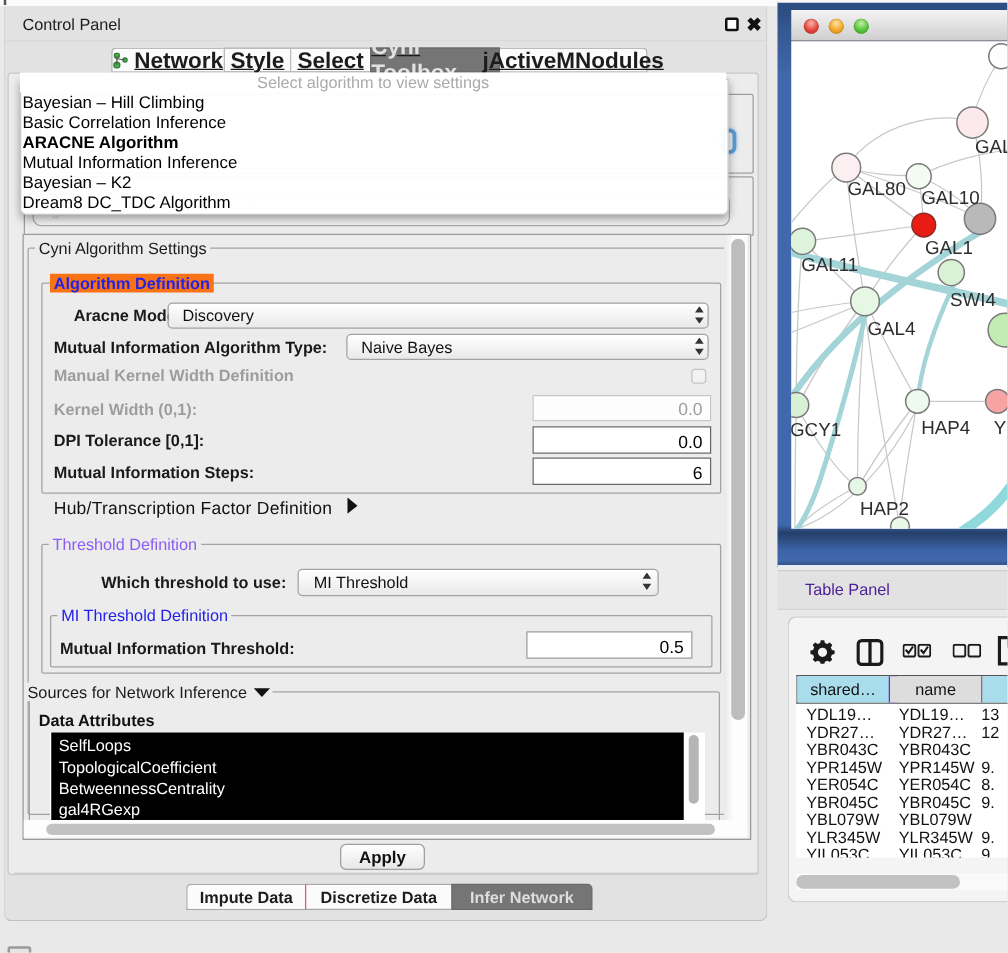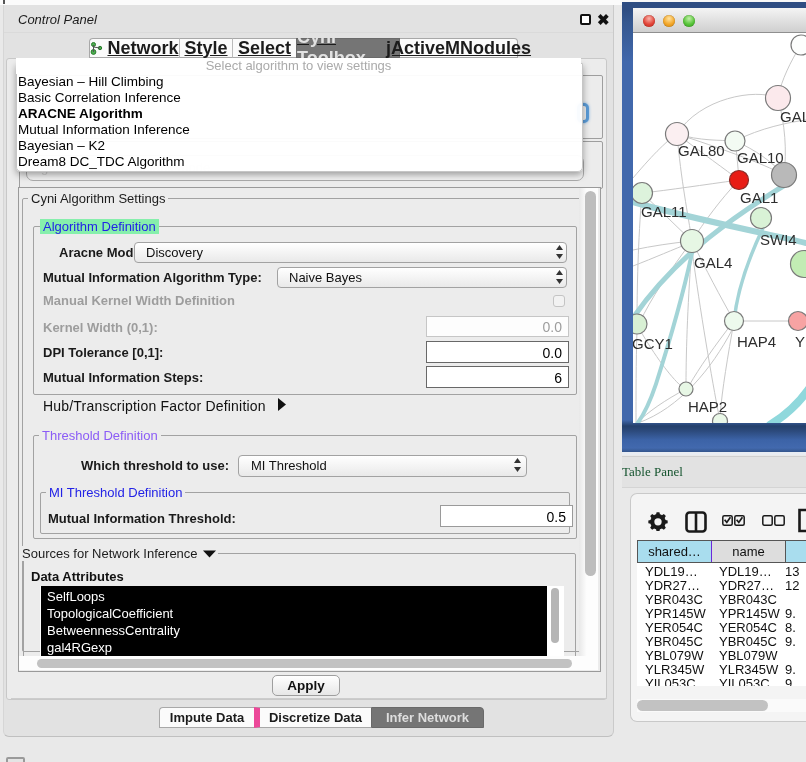--- a/index.html
+++ b/index.html
@@ -7,21 +7,21 @@
   .abs{position:absolute;}
   .b{font-weight:bold;}
 </style>
 </head>
 <body>
 
 <div class="abs" style="left:0;top:0;width:622px;height:5px;background:#fbfbfb;"></div>
 <div class="abs" style="left:3px;top:0;width:2px;height:4px;background:#555;"></div>
 
 <div class="abs" style="left:3px;top:5px;width:609px;height:731px;background:#e2e2e2;border-right:1px solid #cacaca;border-left:1px solid #d6d6d6;border-bottom:1px solid #c0c0c0;border-radius:0 0 6px 6px;">
-  <div class="abs" style="left:14px;top:7px;font-size:13px;color:#1c1c1c;font-style:italic;">Control Panel</div>
+  <div class="abs" style="left:14px;top:7px;font-size:13px;color:#1c1c1c;">Control Panel</div>
 
   <div class="abs" style="left:576px;top:9px;width:7px;height:7px;border:2px solid #111;border-radius:2px;background:#fff;"></div>
   <div class="abs" style="left:593px;top:6px;font-size:15px;color:#111;font-weight:bold;">✖</div>
   <div class="abs" style="left:0;top:27px;width:609px;height:1px;background:#dadada;"></div>
 
   <div class="abs" style="left:2px;top:53px;width:599px;height:640px;background:#ececec;border:1px solid #c8c8c8;border-radius:3px;"></div>
 
   <div class="abs" style="left:85px;top:33px;height:20px;display:flex;font-size:18px;font-weight:bold;color:#1c1c1c;text-decoration:underline;">
     <div style="box-sizing:border-box;width:90px;background:#fbfbfb;border:1px solid #a8a8a8;border-right:none;border-radius:4px 0 0 0;display:flex;align-items:center;justify-content:center;">
       <svg width="13" height="13" viewBox="0 0 13 13" style="margin-right:4px;">
@@ -41,21 +41,21 @@
   <div class="abs" style="left:573px;top:98px;width:6px;height:14px;border:3px solid #5b9bd6;border-radius:5px;background:#ececec;box-shadow:0 0 3px #7fb3e4;"></div>
   <div class="abs" style="left:15px;top:136px;width:582px;height:46px;border:1px solid #9e9e9e;border-radius:2px;"></div>
   <div class="abs" style="left:22px;top:150px;width:558px;height:26px;border:1px solid #ababab;border-radius:7px;background:#f2f2f2;font-size:13px;color:#d2d2d2;line-height:23px;padding-left:14px;box-sizing:border-box;">gal4 inferred on default mode</div>
 
   <div class="abs" style="left:14px;top:182px;width:581px;height:483px;border:1px solid #9a9a9a;background:#ececec;"></div>
 
   <div class="abs" style="left:18px;top:193px;width:560px;height:452px;border:1px solid #a2a2a2;border-radius:2px;"></div>
   <div class="abs" style="left:24px;top:186px;background:#ececec;padding:0 3px;font-size:13px;color:#1c1c1c;">Cyni Algorithm Settings</div>
 
   <div class="abs" style="left:29px;top:221px;width:542px;height:167px;border:1px solid #a2a2a2;border-radius:2px;"></div>
-  <div class="abs" style="left:36px;top:214px;background:#86efac;padding:0 3px;font-size:13px;color:#2222e6;">Algorithm Definition</div>
+  <div class="abs" style="left:36px;top:214px;background:#f97316;padding:0 3px;font-size:13px;color:#2222e6;font-weight:bold;">Algorithm Definition</div>
 
   <div class="abs b" style="left:39px;top:240px;font-size:13px;color:#1a1a1a;margin-left:16px;">Aracne Mode:</div>
   <div class="abs" style="left:130px;top:237px;width:431px;height:19px;background:linear-gradient(#ffffff,#e9e9e9);border:1px solid #a2a2a2;border-radius:4px;"></div>
   <div class="abs" style="left:142px;top:240px;font-size:13px;color:#111;">Discovery</div>
   <svg class="abs" style="left:551px;top:240px;" width="9" height="14" viewBox="0 0 9 14">
       <path d="M4.5 0 L8 5 L1 5 Z" fill="#333"></path>
       <path d="M4.5 14 L8 9 L1 9 Z" fill="#333"></path>
     </svg>
 
   <div class="abs b" style="left:39px;top:265px;font-size:13px;color:#1a1a1a;">Mutual Information Algorithm Type:</div>
@@ -90,44 +90,44 @@
   <div class="abs" style="left:234px;top:450px;width:287px;height:20px;background:linear-gradient(#ffffff,#e9e9e9);border:1px solid #a2a2a2;border-radius:4px;"></div>
   <div class="abs" style="left:247px;top:453px;font-size:13px;color:#111;">MI Threshold</div>
   <svg class="abs" style="left:509px;top:453px;" width="9" height="14" viewBox="0 0 9 14">
       <path d="M4.5 0 L8 5 L1 5 Z" fill="#333"></path>
       <path d="M4.5 14 L8 9 L1 9 Z" fill="#333"></path>
     </svg>
 
   <div class="abs" style="left:36px;top:487px;width:528px;height:40px;border:1px solid #a2a2a2;border-radius:2px;"></div>
   <div class="abs" style="left:42px;top:480px;background:#ececec;padding:0 3px;font-size:13px;color:#2222e6;">MI Threshold Definition</div>
   <div class="abs b" style="left:44px;top:506px;font-size:13px;color:#1a1a1a;">Mutual Information Threshold:</div>
-  <div class="abs" style="left:417px;top:500px;width:133px;height:22px;background:#fff;border:1px solid #9a9a9a;font-size:14px;color:#000;text-align:right;line-height:22px;padding-right:6px;box-sizing:border-box;margin-left:19px;">0.5</div>
+  <div class="abs" style="left:417px;top:500px;width:133px;height:22px;background:#fff;border:1px solid #9a9a9a;font-size:14px;color:#000;text-align:right;line-height:22px;padding-right:6px;box-sizing:border-box;">0.5</div>
 
   <div class="abs" style="left:19px;top:548px;width:551px;height:112px;border:1px solid #a2a2a2;border-radius:2px;"></div>
   <div class="abs" style="left:16px;top:541px;background:#ececec;padding:0 2px;font-size:13px;color:#1c1c1c;">Sources for Network Inference <svg width="13" height="8" viewBox="0 0 13 8" style="margin-left:2px;">
         <path d="M0 0.5 L13 0.5 L6.5 7.5 Z" fill="#111"></path>
       </svg></div>
   <div class="abs b" style="left:27px;top:564px;font-size:13px;color:#111;">Data Attributes</div>
 
   <div class="abs" style="left:36px;top:581px;width:524px;height:70px;background:#fff;"></div>
   <div class="abs" style="left:37px;top:581px;width:506px;height:70px;background:#000000;color:#fff;font-size:13px;line-height:17px;padding:2px 0 0 6px;box-sizing:border-box;">SelfLoops<br>TopologicalCoefficient<br>BetweennessCentrality<br>gal4RGexp</div>
   <div class="abs" style="left:547px;top:583px;width:8px;height:55px;background:#b5b5b5;border-radius:4px;"></div>
 
   <div class="abs" style="left:575px;top:183px;width:19px;height:468px;background:linear-gradient(90deg,#e8e8e8,#fdfdfd 40%,#fdfdfd);"></div>
   <div class="abs" style="left:581px;top:186px;width:11px;height:385px;background:#bdbdbd;border-radius:5.5px;"></div>
   <div class="abs" style="left:15px;top:651px;width:579px;height:14px;background:#fdfdfd;"></div>
   <div class="abs" style="left:33px;top:654px;width:535px;height:9px;background:#c2c2c2;border-radius:4.5px;"></div>
 
   <div class="abs" style="left:7px;top:693px;width:596px;height:1px;background:#cccccc;"></div>
 
   <div class="abs" style="left:268px;top:670px;width:66px;height:19px;background:linear-gradient(#ffffff,#e7e7e7);border:1px solid #9f9f9f;border-radius:5px;font-size:13.5px;font-weight:bold;color:#111;text-align:center;line-height:19px;">Apply</div>
 
-  <div class="abs" style="left:141px;top:702px;height:21px;display:flex;font-size:13px;font-weight:bold;color:#1c1c1c;padding-left:14px;">
+  <div class="abs" style="left:131px;top:702px;height:21px;display:flex;font-size:13px;font-weight:bold;color:#1c1c1c;padding-left:14px;">
     <div style="box-sizing:border-box;width:95px;background:#fbfbfb;border:1px solid #a8a8a8;border-right:none;border-radius:4px 0 0 0;display:flex;align-items:center;justify-content:center;">Impute Data</div>
-    <div style="box-sizing:border-box;width:117px;background:#fbfbfb;border-top:1px solid #a8a8a8;border-bottom:1px solid #a8a8a8;border-left:6px solid #ec4899;display:flex;align-items:center;justify-content:center;">Discretize Data</div>
+    <div style="box-sizing:border-box;width:117px;background:#fbfbfb;border-top:1px solid #a8a8a8;border-bottom:1px solid #a8a8a8;border-left:1px solid #ec4899;display:flex;align-items:center;justify-content:center;">Discretize Data</div>
     <div style="box-sizing:border-box;width:113px;background:#757575;border:1px solid #6a6a6a;color:#dedede;border-radius:0 4px 0 0;display:flex;align-items:center;justify-content:center;">Infer Network</div>
   </div>
 </div>
 
 <div class="abs" style="left:16px;top:63px;width:565px;height:107px;background:rgba(255,255,255,0.96);border:1px solid #c6c6c6;border-radius:0 0 5px 5px;box-shadow:0 3px 7px rgba(0,0,0,0.35);z-index:30;"></div>
 <div class="abs" style="left:16px;top:58px;width:565px;height:16px;background:#fff;z-index:31;font-size:13px;color:#aaaaaa;text-align:center;">Select algorithm to view settings</div>
 <div class="abs" style="left:18px;top:74px;z-index:32;font-size:13.5px;color:#000;line-height:15.9px;">
 Bayesian – Hill Climbing<br>
 Basic Correlation Inference<br>
 <span class="b">ARACNE Algorithm</span><br>
@@ -209,21 +209,21 @@
     <text x="760" y="245">SWI4</text>
     <text x="694" y="268">GAL4</text>
     <text x="632" y="349">GCY1</text>
     <text x="737" y="347">HAP4</text>
     <text x="795" y="347">Y</text>
     <text x="688" y="412">HAP2</text>
   </g>
 </svg>
 
 <div class="abs" style="left:622px;top:456px;width:184px;height:30px;background:#e2e2e2;border-top:1px solid #cfcfcf;border-bottom:1px solid #d4d4d4;">
-  <div class="abs" style="left:0;top:7px;font-size:13px;color:#14532d;font-family:Liberation Serif, serif;">Table Panel</div>
+  <div class="abs" style="left:22px;top:7px;font-size:13px;color:#4c1d95;">Table Panel</div>
 </div>
 
 <div class="abs" style="left:630px;top:493px;width:176px;height:227px;background:#f4f4f4;border:1px solid #c9c9c9;border-radius:7px 0 0 7px;border-right:none;">
 
   <svg class="abs" style="left:17px;top:17px;" width="20" height="20" viewBox="0 0 24 24">
     <g fill="#1a1a1a">
       <path d="M9.3 1 L12.7 1 L13.3 3.6 A8 8 0 0 1 15.7 4.6 L18 3.2 L20.4 5.6 L19 7.9 A8 8 0 0 1 20 10.3 L22.6 10.9 L22.6 14.3 L20 14.9 A8 8 0 0 1 19 17.3 L20.4 19.6 L18 22 L15.7 20.6 A8 8 0 0 1 13.3 21.6 L12.7 24.2 L9.3 24.2 L8.7 21.6 A8 8 0 0 1 6.3 20.6 L4 22 L1.6 19.6 L3 17.3 A8 8 0 0 1 2 14.9 L-0.6 14.3 L-0.6 10.9 L2 10.3 A8 8 0 0 1 3 7.9 L1.6 5.6 L4 3.2 L6.3 4.6 A8 8 0 0 1 8.7 3.6 Z M11 8.2 A4.4 4.4 0 1 0 11 17 A4.4 4.4 0 1 0 11 8.2 Z" transform="translate(1,0.4)" fill-rule="evenodd"></path>
     </g>
   </svg>
   <svg class="abs" style="left:54px;top:17px;" width="22" height="22" viewBox="0 0 22 22">

